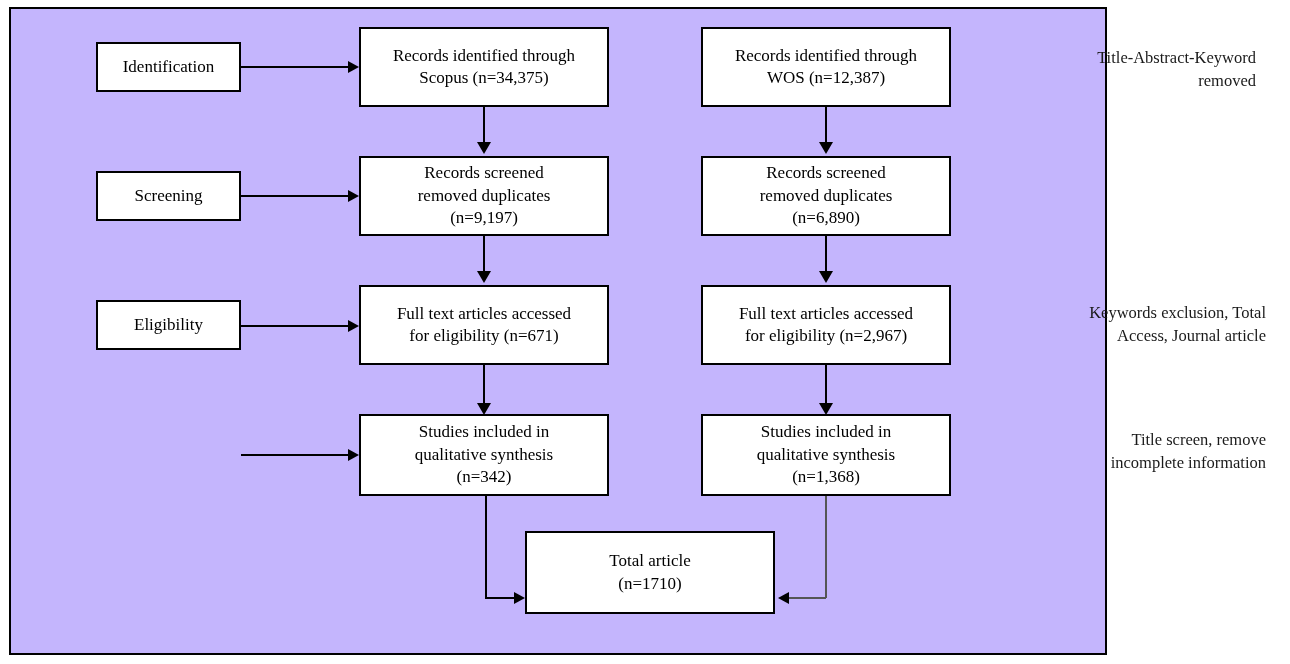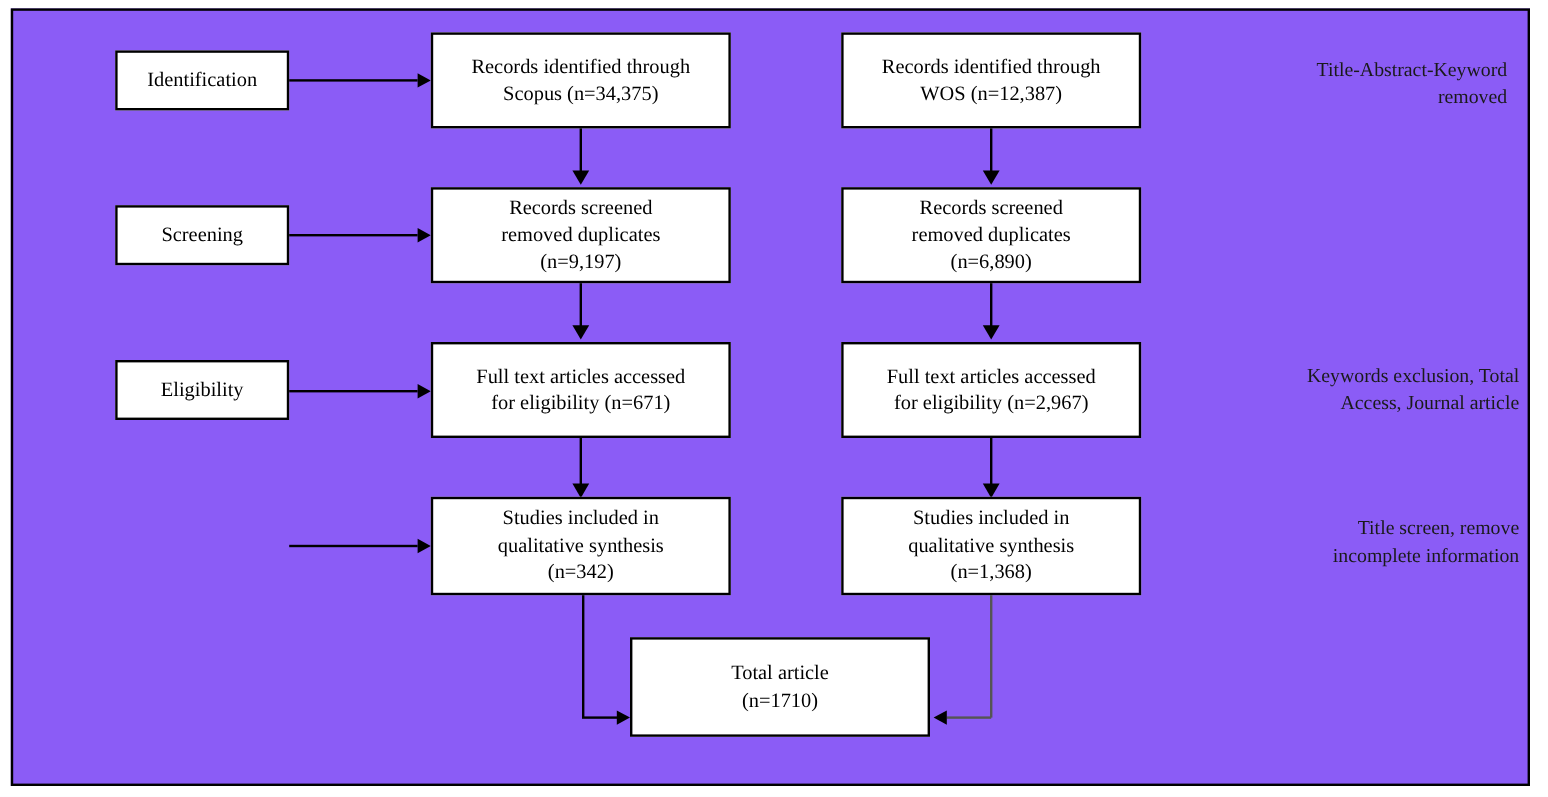--- a/index.html
+++ b/index.html
@@ -12,23 +12,23 @@
     width: 1290px;
     height: 664px;
     background: #ffffff;
     font-family: "Liberation Serif", "DejaVu Serif", serif;
     overflow: hidden;
   }
   #frame {
     position: absolute;
     left: 9px;
     top: 7px;
-    width: 1266px;
+    width: 1098px;
     height: 648px;
-    background: #8b5cf6;
+    background: #c4b5fd;
     border: 2px solid #000000;
     box-sizing: border-box;
   }
   .box {
     position: absolute;
     background: #ffffff;
     border: 2px solid #000000;
     box-sizing: border-box;
     display: flex;
     flex-direction: column;

